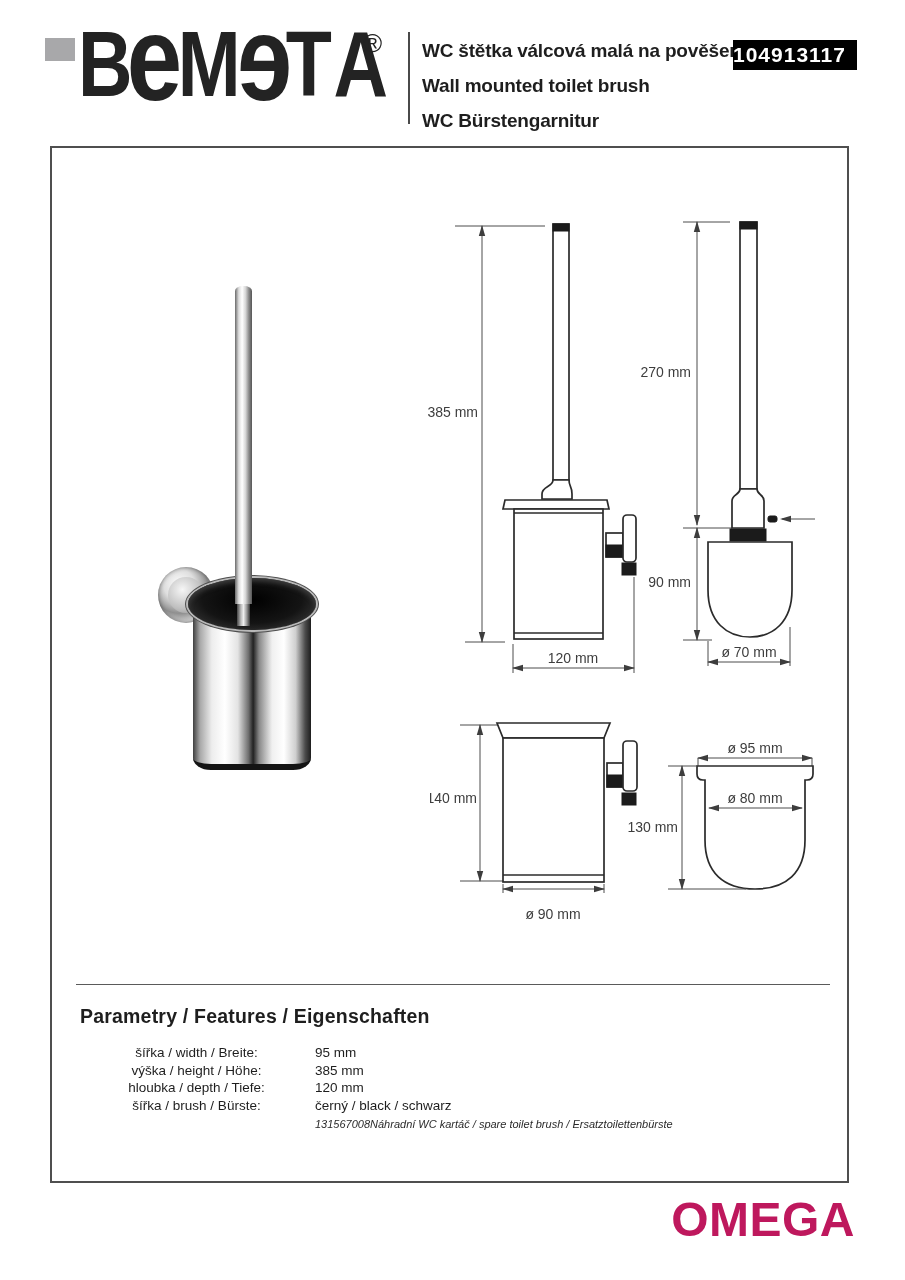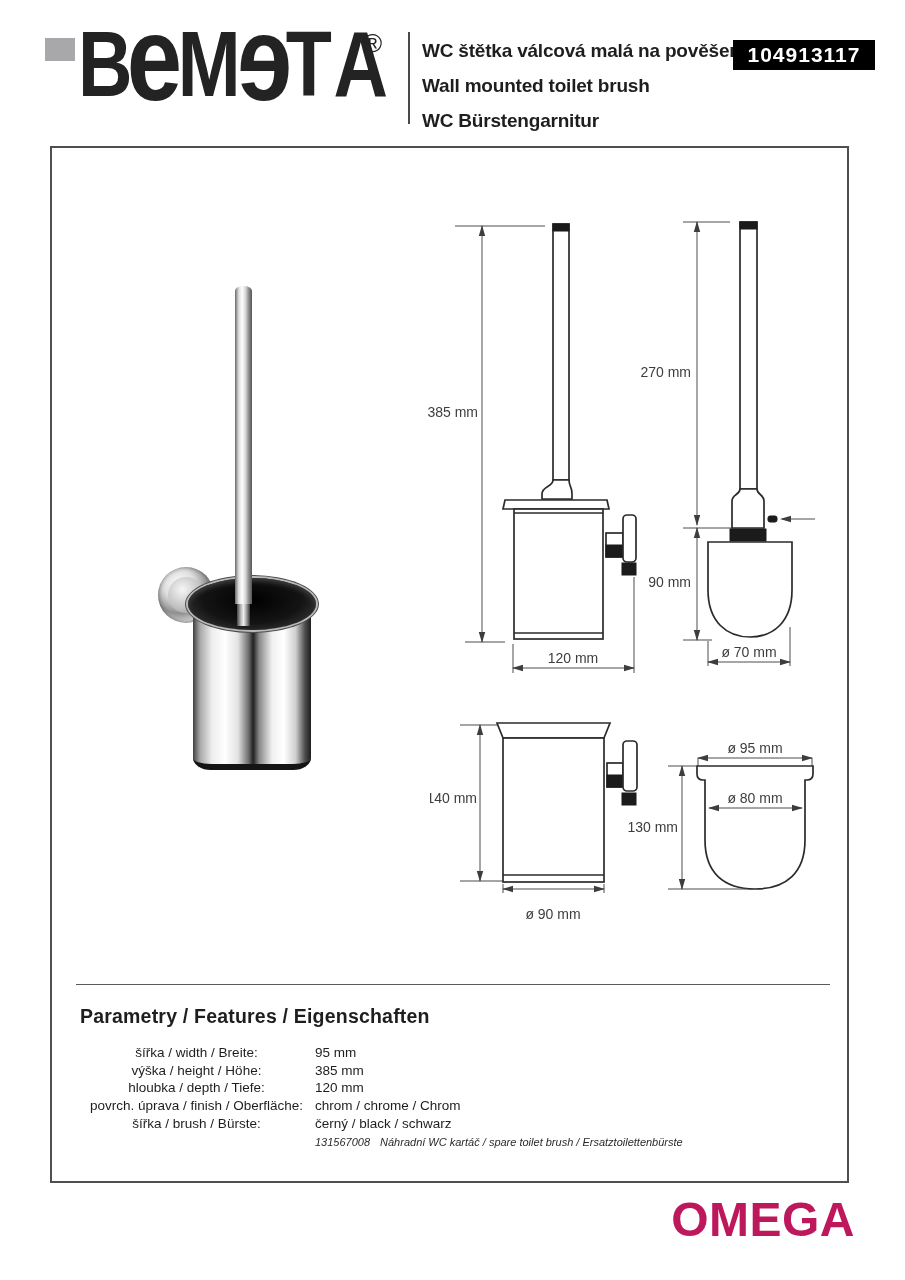--- a/index.html
+++ b/index.html
@@ -10,22 +10,22 @@
   .logo-square{position:absolute;left:45px;top:38px;width:30px;height:23px;background:#a8a8aa;}
   .brand{position:absolute;left:78px;top:22px;height:84px;font-size:92px;line-height:84px;
          font-weight:700;letter-spacing:2px;color:#232323;transform:scaleX(0.82);transform-origin:left center;white-space:nowrap;}
   .brand .bl{display:inline-block;}
   .brand .bl-e{transform:scale(1.32);transform-origin:50% 72%;}
   .brand .bl-e-rev{transform:scale(-1.32,1.32);transform-origin:50% 72%;}
   .reg-mark{position:absolute;left:363px;top:28px;font-size:26px;font-weight:400;color:#232323;}
   .header-divider{position:absolute;left:408px;top:32px;width:2px;height:92px;background:#4a4a4a;}
   .titles{position:absolute;left:422px;top:33px;}
   .title-line{height:35px;line-height:35px;font-size:19px;font-weight:700;letter-spacing:-0.2px;white-space:nowrap;}
-  .code-badge{position:absolute;left:733px;top:40px;width:142px;height:30px;background:#000000;
-              display:flex;align-items:center;justify-content:center;}
+  .code-badge{position:absolute;left:733px;top:40px;width:124px;height:30px;background:#000000;
+              display:flex;align-items:center;}
   .code-badge span{color:#ffffff;font-size:21px;font-weight:700;letter-spacing:1px;}
 
   
   .board{position:absolute;left:50px;top:146px;width:799px;height:1037px;border:2px solid #4f4f4f;box-sizing:border-box;background:#fff;}
 
   
   .photo{position:absolute;left:150px;top:270px;width:210px;height:550px;}
   .photo .mount{position:absolute;left:8px;top:297px;width:56px;height:56px;border-radius:50%;z-index:1;
       background:radial-gradient(circle at 38% 32%, #ffffff 0%, #dedede 30%, #8f8f8f 55%, #cfcfcf 72%, #7a7a7a 100%);
       box-shadow:inset 0 0 4px rgba(0,0,0,.45);}
@@ -53,21 +53,21 @@
   .dhead{fill:#3d3d3d;stroke:none;}
 
   
   .params-divider{position:absolute;left:76px;top:984px;width:754px;height:1px;background:#5a5a5a;}
   .params{position:absolute;left:78px;top:1005px;width:720px;}
   .params-heading{font-size:19.5px;font-weight:700;margin:0 0 16px 2px;letter-spacing:0.2px;}
   .param-row{display:flex;font-size:13.5px;line-height:17.7px;}
   .param-label{width:237px;flex:none;text-align:center;}
   .param-note{display:flex;font-size:11px;margin-top:3px;font-style:italic;color:#2a2a2a;}
   .param-note .note-spacer{width:237px;flex:none;}
-  .param-note .note-code{margin-right:10px;}
+  .param-note .note-code{}
 
   .series{position:absolute;right:50px;top:1192px;font-size:48px;font-weight:700;letter-spacing:0.5px;color:#be185d;}
 </style>
 </head>
 <body>
 
 <div class="page">
 
   <div class="logo-square"></div>
   <div class="brand"><span class="bl">B</span><span class="bl bl-e">e</span><span class="bl">M</span><span class="bl bl-e-rev">e</span><span class="bl">T</span><span class="bl">A</span></div>
@@ -227,24 +227,20 @@
     </div>
     <div class="param-row">
       <span class="param-label">výška / height / Höhe:</span>
       <span class="param-value">385 mm</span>
     </div>
     <div class="param-row">
       <span class="param-label">hloubka / depth / Tiefe:</span>
       <span class="param-value">120 mm</span>
     </div>
     <div class="param-row">
-      <span class="param-label">povrch. úprava / finish / Oberfläche:</span>
-      <span class="param-value">chrom / chrome / Chrom</span>
-    </div>
-    <div class="param-row">
       <span class="param-label">šířka / brush / Bürste:</span>
       <span class="param-value">černý / black / schwarz</span>
     </div>
     <div class="param-note">
       <span class="note-spacer"></span>
       <span class="note-code">131567008</span>
       <span class="note-text">Náhradní WC kartáč / spare toilet brush / Ersatztoilettenbürste</span>
     </div>
   </div>
 

